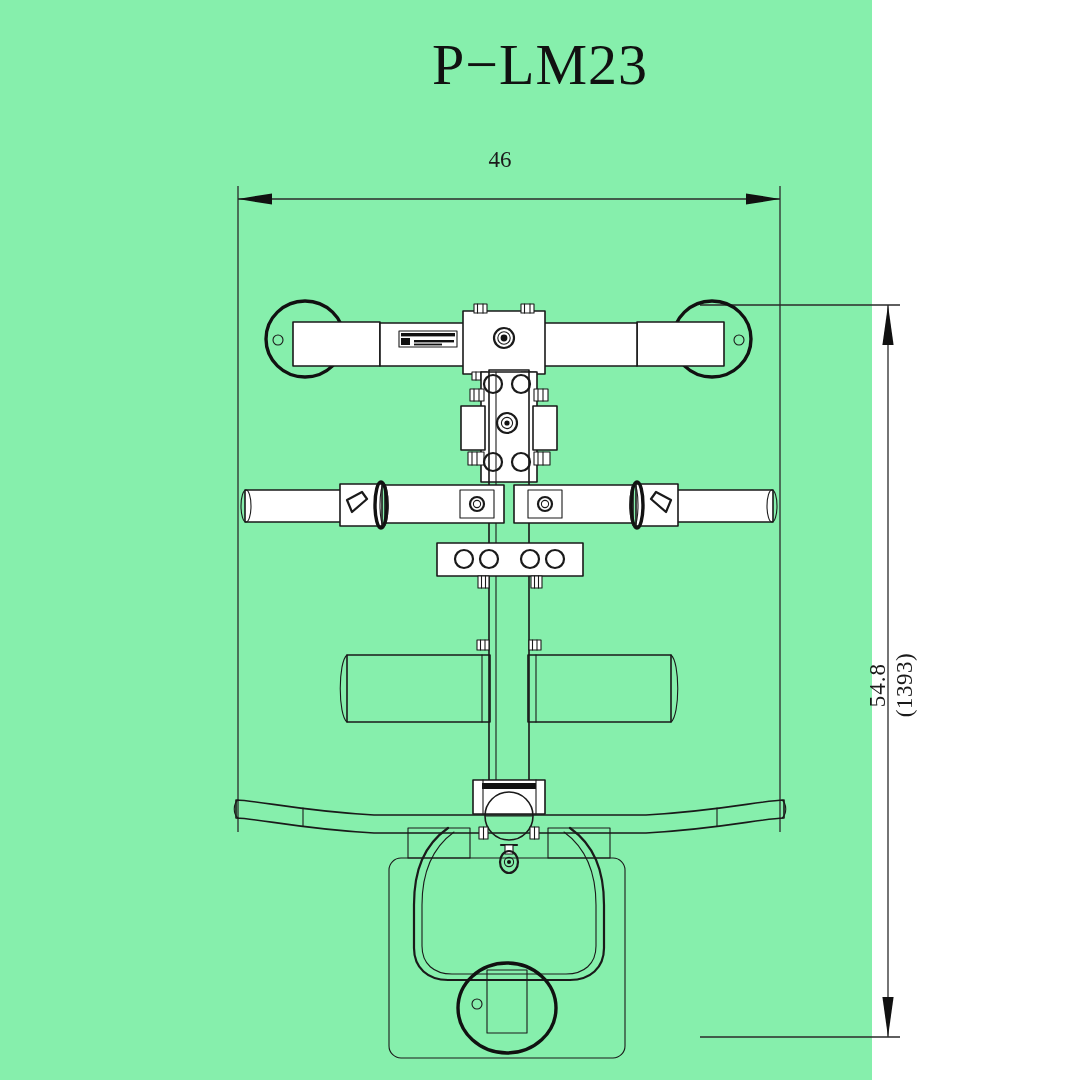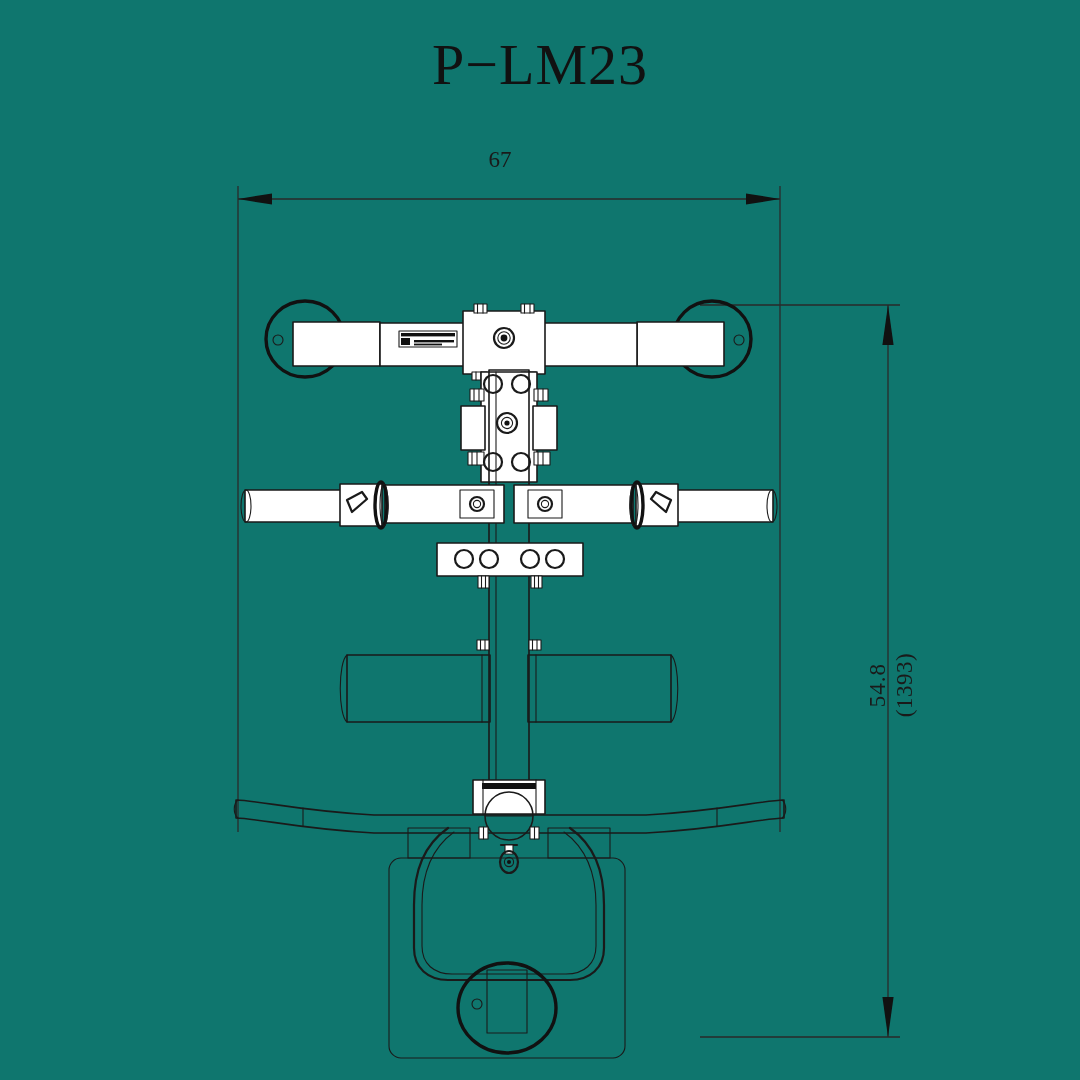--- a/index.html
+++ b/index.html
@@ -10,23 +10,23 @@
   }
   body {
     width: 1080px;
     height: 1080px;
     overflow: hidden;
     font-family: "Liberation Serif", "DejaVu Serif", serif;
     color: #000000;
   }
   #sheet {
     position: relative;
-    width: 1080px;
+    width: 872px;
     height: 1080px;
-    background: #0f766e;
+    background: #86efac;
   }
   #drawing-title {
     position: absolute;
     left: 0;
     top: 36px;
     width: 1080px;
     text-align: center;
     font-family: "Liberation Serif", "DejaVu Serif", serif;
     font-size: 58px;
     line-height: 1;
@@ -76,21 +76,21 @@
   }
 </style>
 </head>
 <body>
 
 <div id="sheet">
 
   <div id="drawing-title">P−LM23</div>
 
   <div id="dim-top-label">
-    <span class="dim-primary">67</span>
+    <span class="dim-primary">46</span>
   </div>
 
   <div id="dim-right-label">
     <span class="dim-primary">54.8</span>
     <span class="dim-secondary">(1393)</span>
   </div>
 
   <svg id="art" width="1080" height="1080" viewBox="0 0 1080 1080">
     <defs>
       <style>

